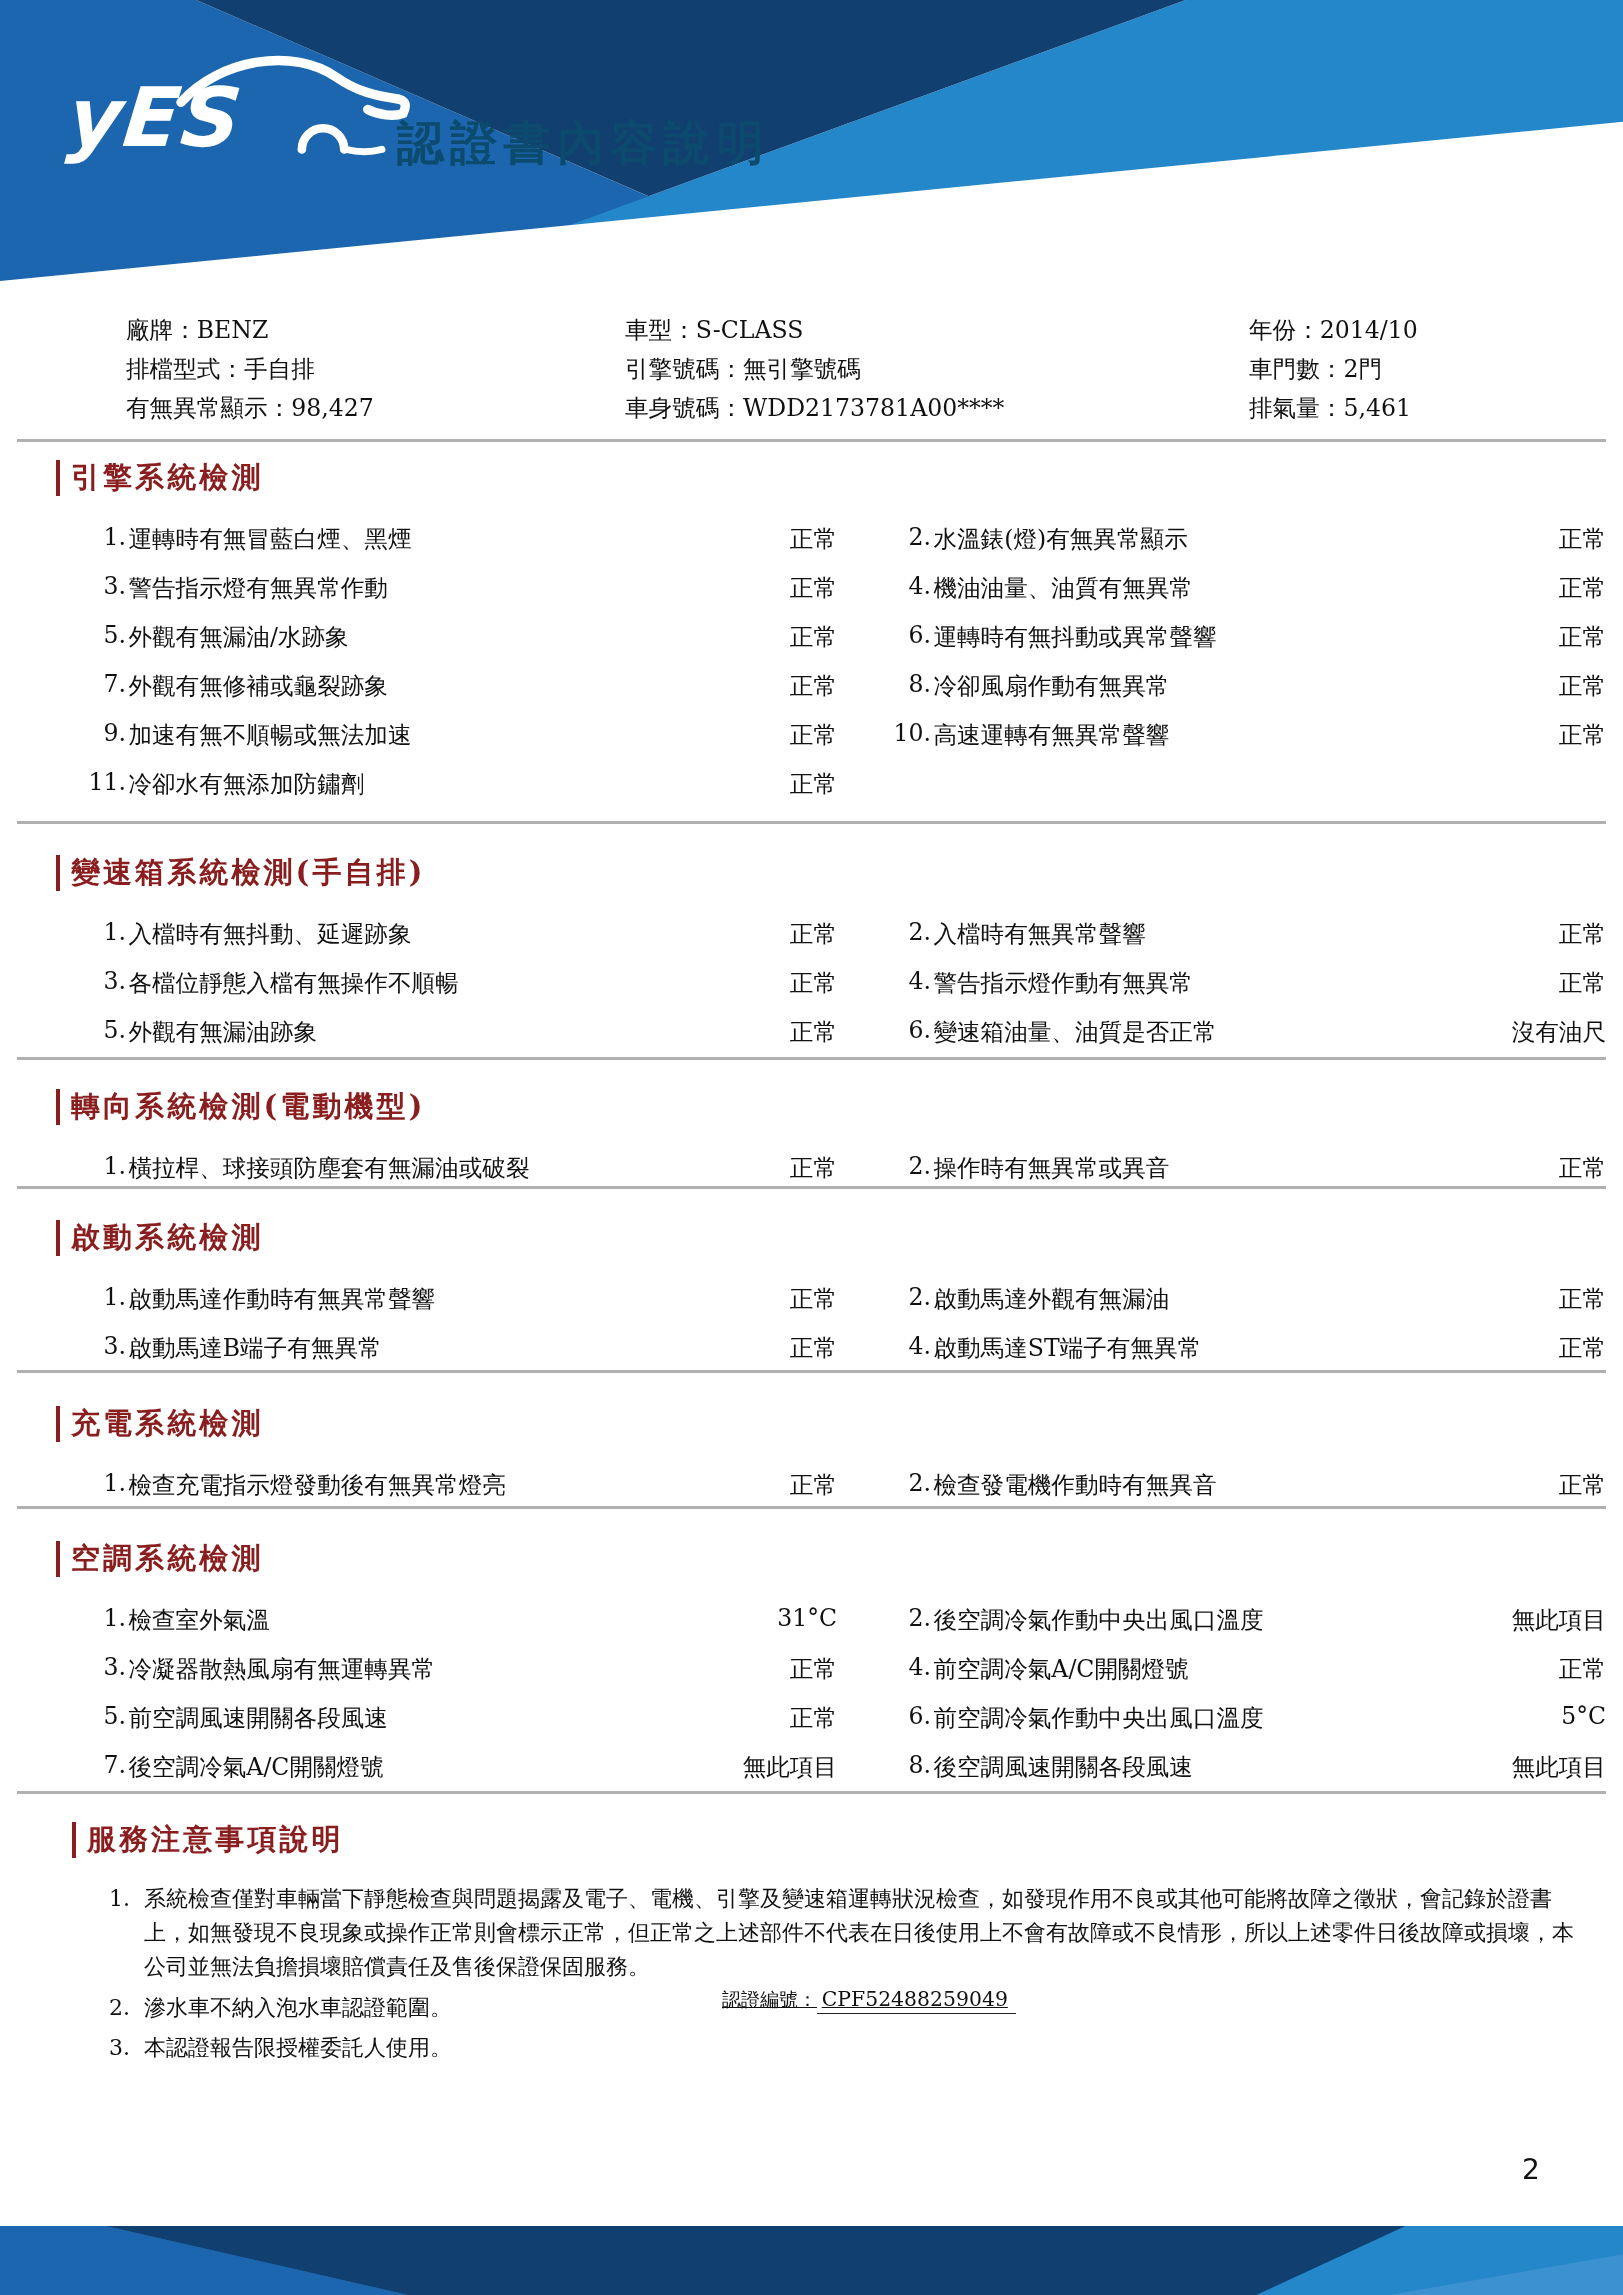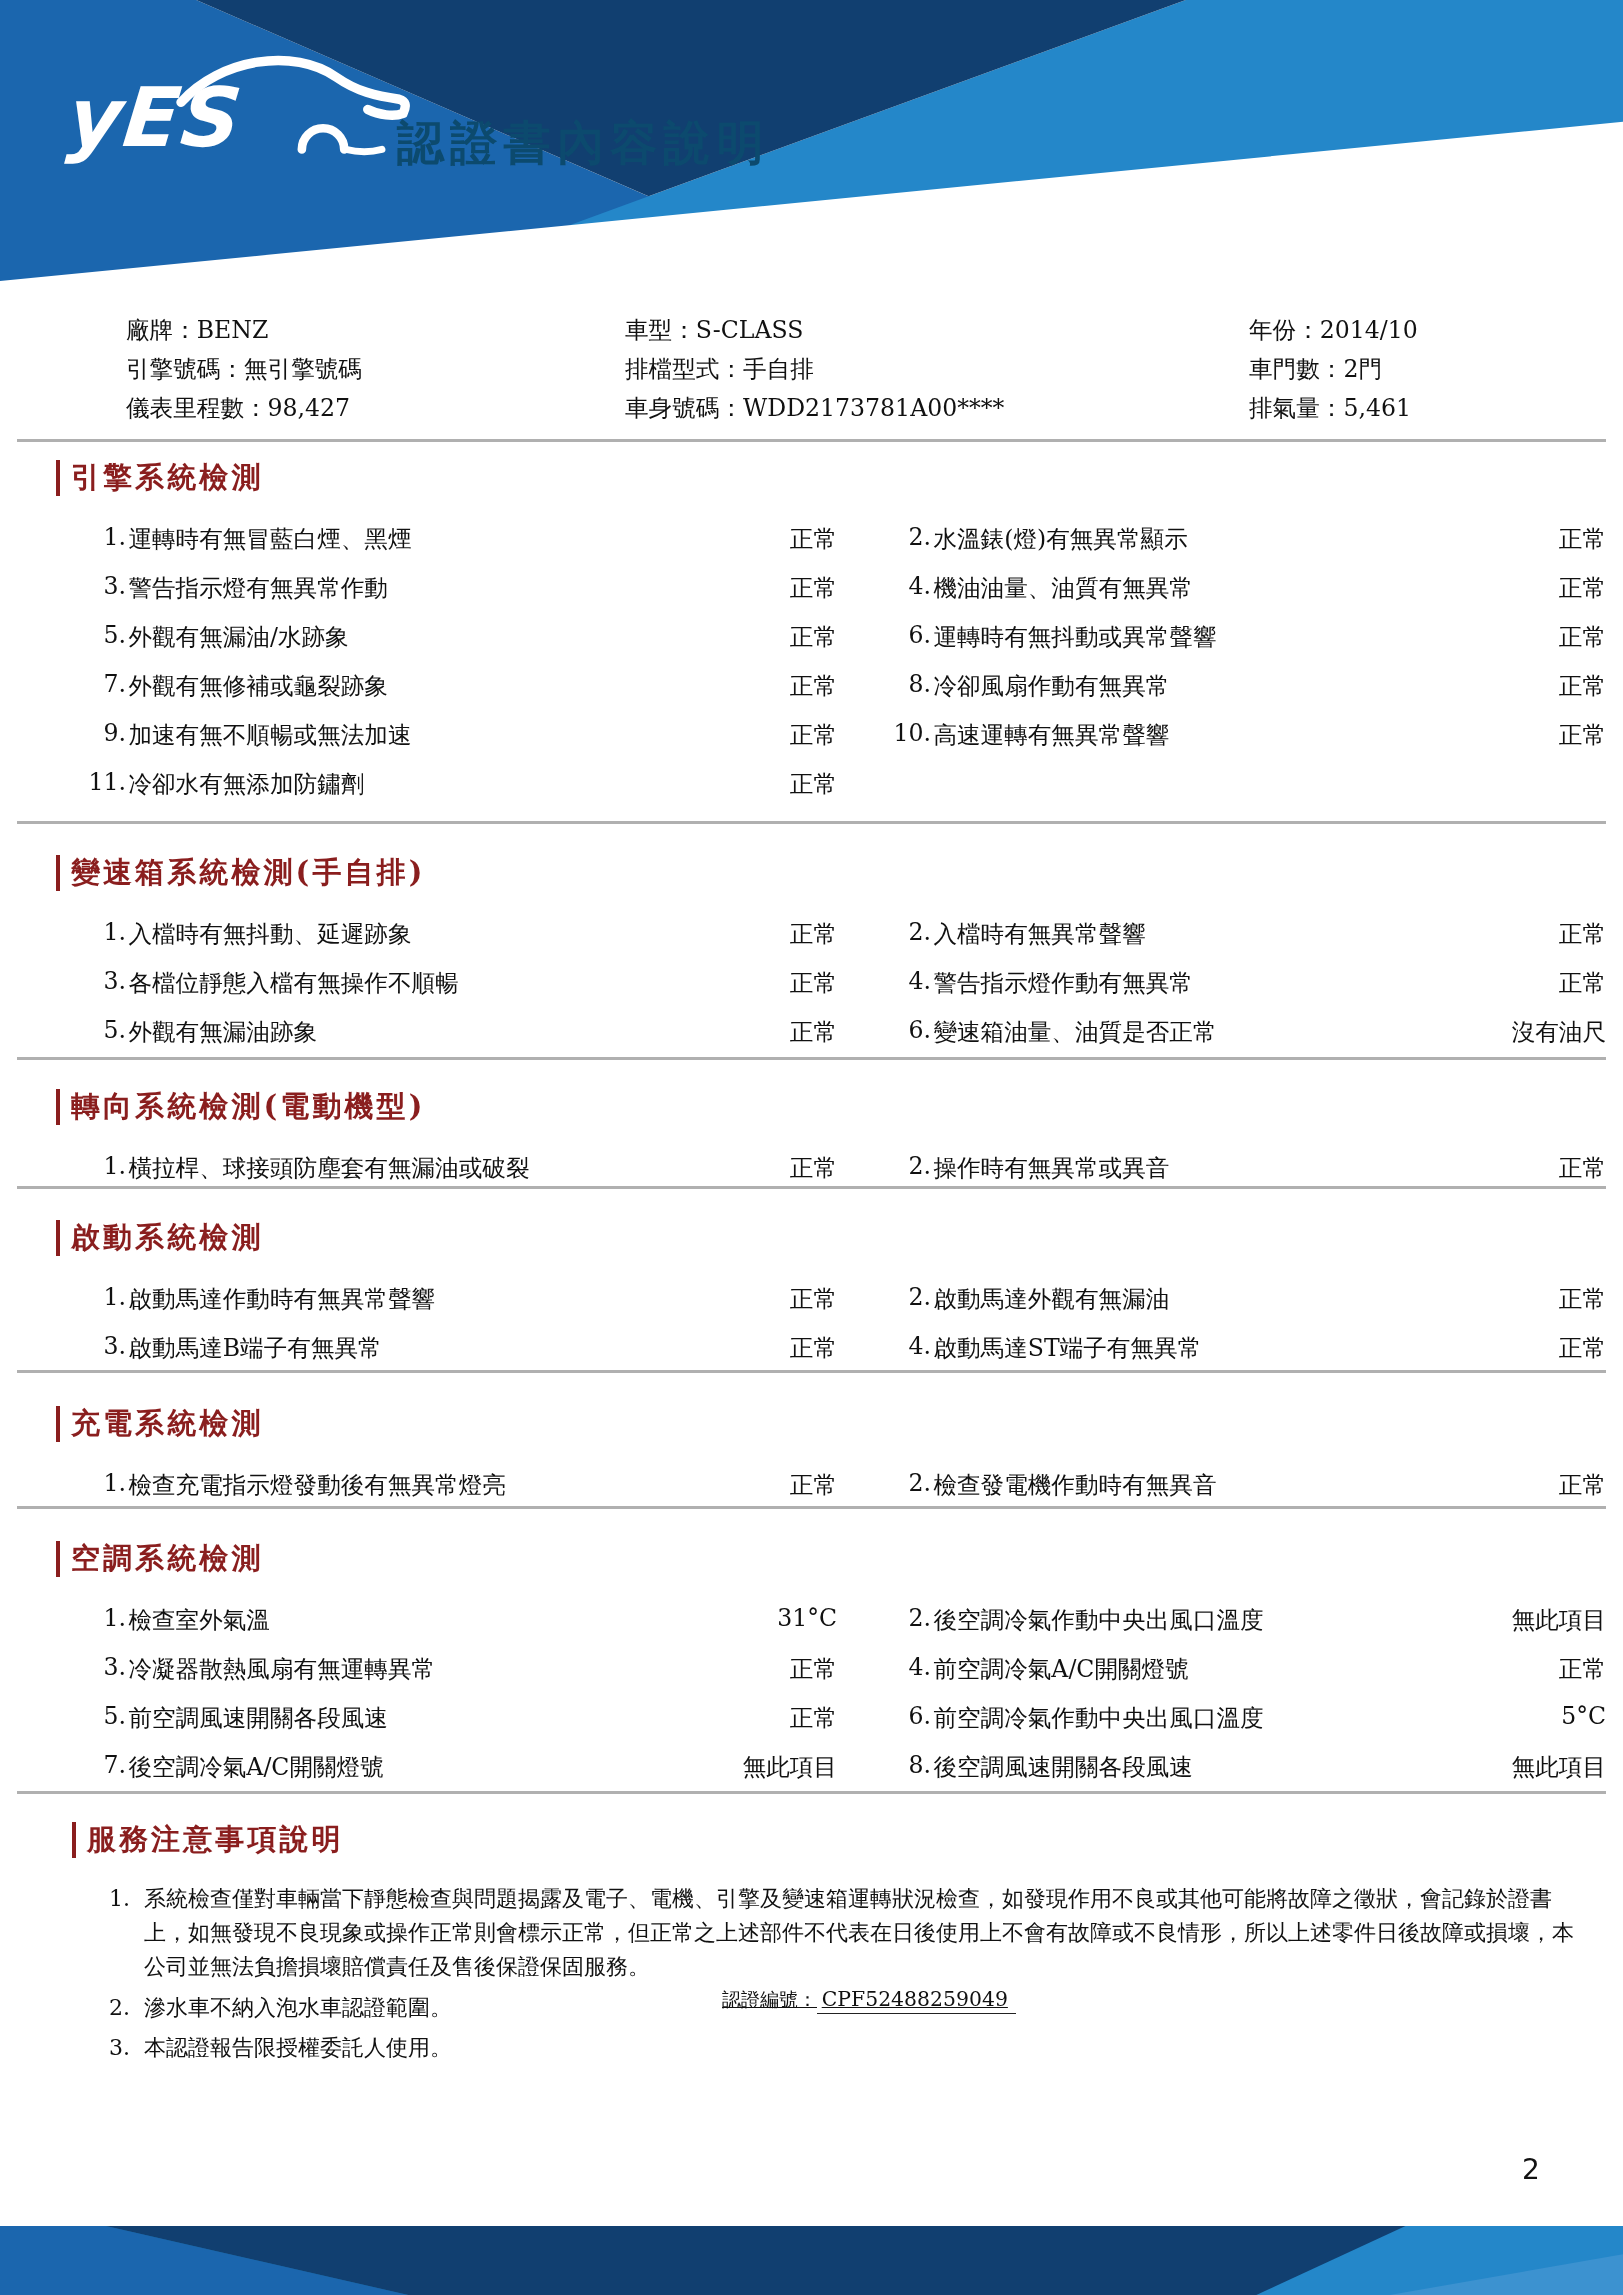--- a/index.html
+++ b/index.html
@@ -86,24 +86,24 @@
       <path d="M224,138 q24,6 46,0" fill="none" stroke="#ffffff" stroke-width="9" stroke-linecap="round"></path>
     </svg>
   </div>
 
   <div id="page-title">認證書內容說明</div>
 
   <div id="vehicle">
     <div class="vcell"><span>廠牌</span><span>：</span><span>BENZ</span></div>
     <div class="vcell"><span>車型</span><span>：</span><span>S-CLASS</span></div>
     <div class="vcell"><span>年份</span><span>：</span><span>2014/10</span></div>
+    <div class="vcell"><span>排檔型式</span><span>：</span><span>手自排</span></div>
     <div class="vcell"><span>引擎號碼</span><span>：</span><span>無引擎號碼</span></div>
-    <div class="vcell"><span>排檔型式</span><span>：</span><span>手自排</span></div>
     <div class="vcell"><span>車門數</span><span>：</span><span>2門</span></div>
-    <div class="vcell"><span>儀表里程數</span><span>：</span><span>98,427</span></div>
+    <div class="vcell"><span>有無異常顯示</span><span>：</span><span>98,427</span></div>
     <div class="vcell"><span>車身號碼</span><span>：</span><span>WDD2173781A00****</span></div>
     <div class="vcell"><span>排氣量</span><span>：</span><span>5,461</span></div>
   </div>
 
   <div class="rule" style="top:439px"></div>
   <div class="rule" style="top:821px"></div>
   <div class="rule" style="top:1057px"></div>
   <div class="rule" style="top:1186px"></div>
   <div class="rule" style="top:1370px"></div>
   <div class="rule" style="top:1506px"></div>

